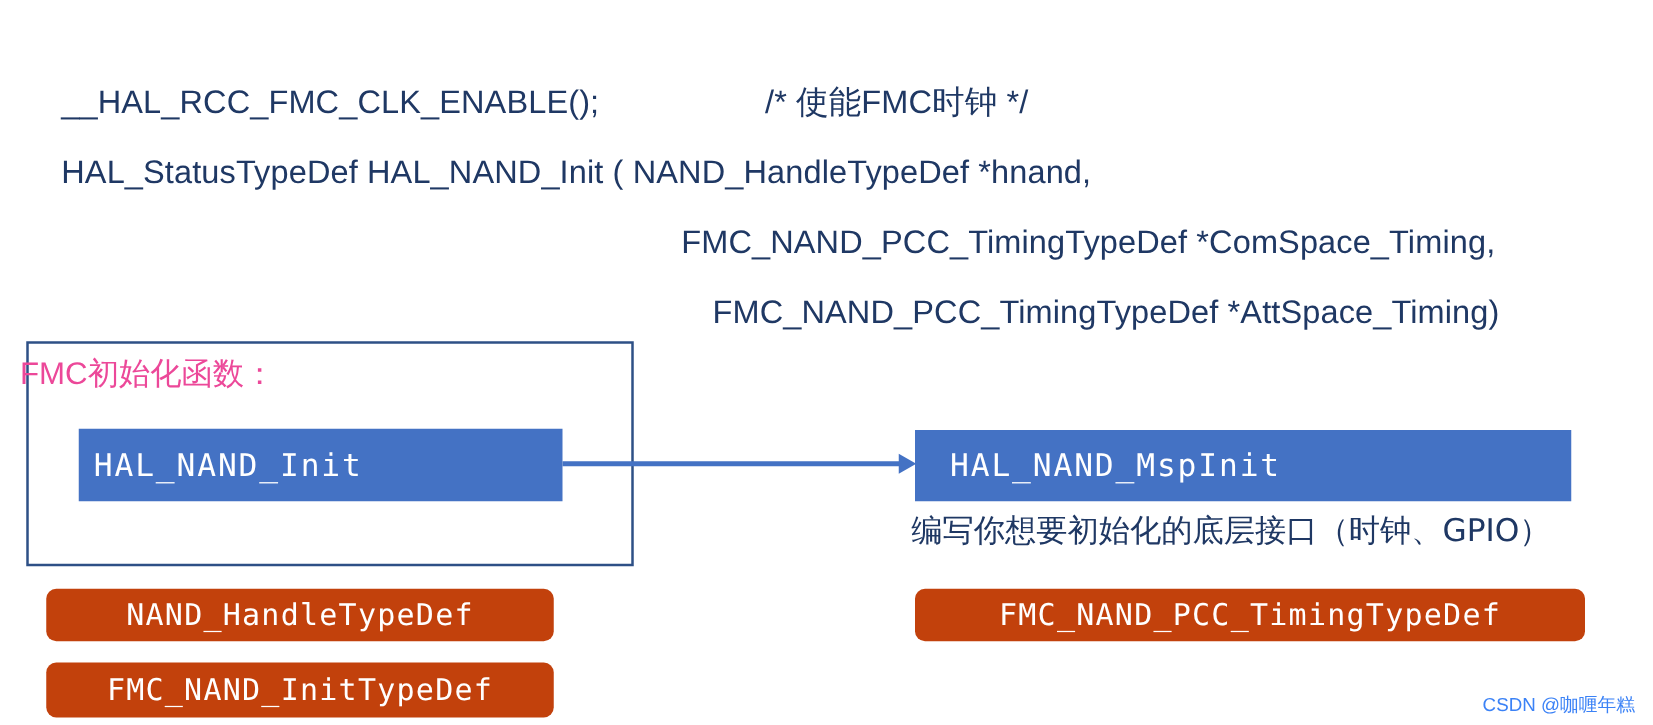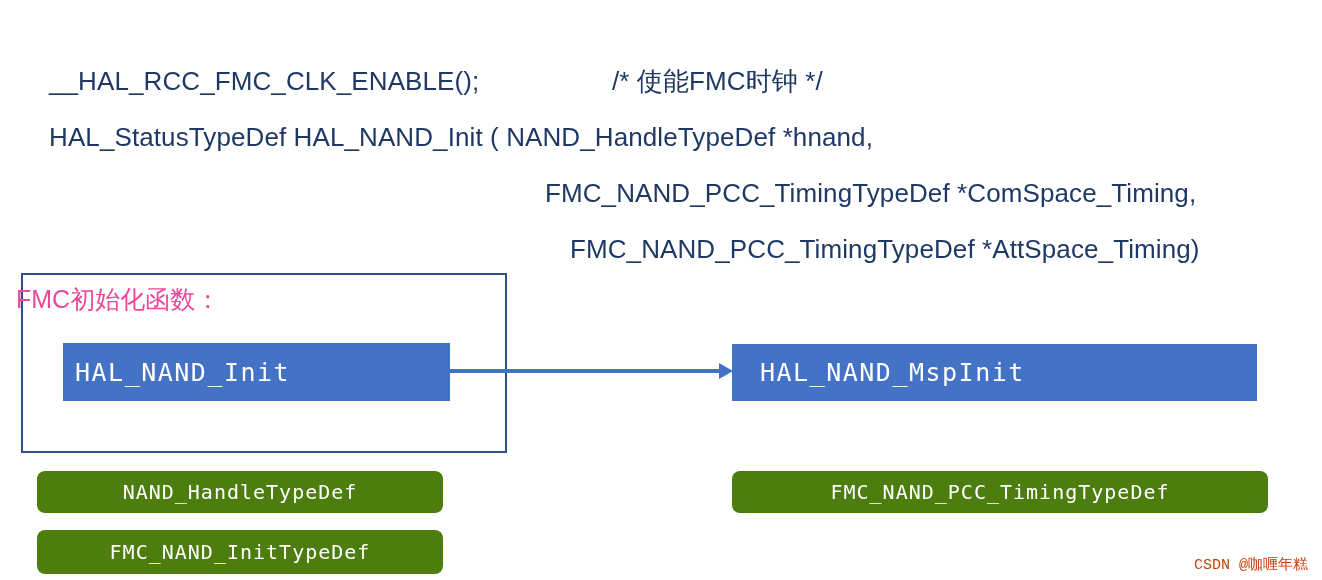--- a/index.html
+++ b/index.html
@@ -114,25 +114,25 @@
     color: #1F3864;
     font-family: "DejaVu Sans", "Liberation Sans", sans-serif;
     font-size: 25px;
     line-height: 30px;
     white-space: pre;
   }
 
   
   .orangebox {
     position: absolute;
-    background: #4d7c0f;
+    background: #c2410c;
     color: #ffffff;
     border-radius: 8px;
     font-family: "DejaVu Sans Mono", "Liberation Mono", monospace;
-    font-size: 20px;
+    font-size: 24px;
     letter-spacing: 1px;
     display: flex;
     align-items: center;
     justify-content: center;
     white-space: pre;
   }
   #orange-nand-handle {
     left: 37px;
     top: 471px;
     width: 406px;
@@ -149,22 +149,22 @@
     top: 471px;
     width: 536px;
     height: 42px;
   }
 
   
   #watermark {
     position: absolute;
     right: 14px;
     bottom: 6px;
-    color: #c2410c;
-    font-family: Liberation Mono, monospace;
+    color: #3b82f6;
+    font-family: Liberation Sans, sans-serif;
     font-size: 15px;
     white-space: pre;
   }
 </style>
 </head>
 <body>
 
 <div id="canvas">
 
 
@@ -182,20 +182,21 @@
 
   <div id="fmc-box-title">FMC初始化函数：</div>
 
   <div class="bluebox" id="blue-init">HAL_NAND_Init</div>
 
   <div class="bluebox" id="blue-mspinit">HAL_NAND_MspInit</div>
 
   <div id="arrow-line"></div>
   <div id="arrow-head"></div>
 
+  <div id="msp-caption">编写你想要初始化的底层接口（时钟、GPIO）</div>
 
   <div class="orangebox" id="orange-nand-handle">NAND_HandleTypeDef</div>
 
   <div class="orangebox" id="orange-fmc-init">FMC_NAND_InitTypeDef</div>
 
   <div class="orangebox" id="orange-pcc-timing">FMC_NAND_PCC_TimingTypeDef</div>
 
   <div id="watermark">CSDN @咖喱年糕</div>
 
 </div>

